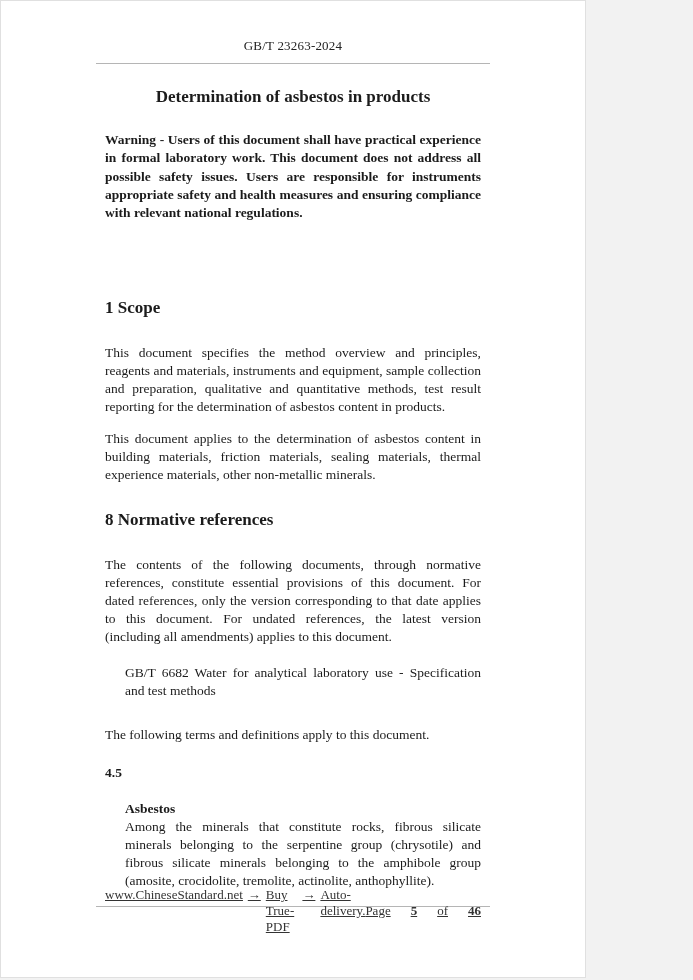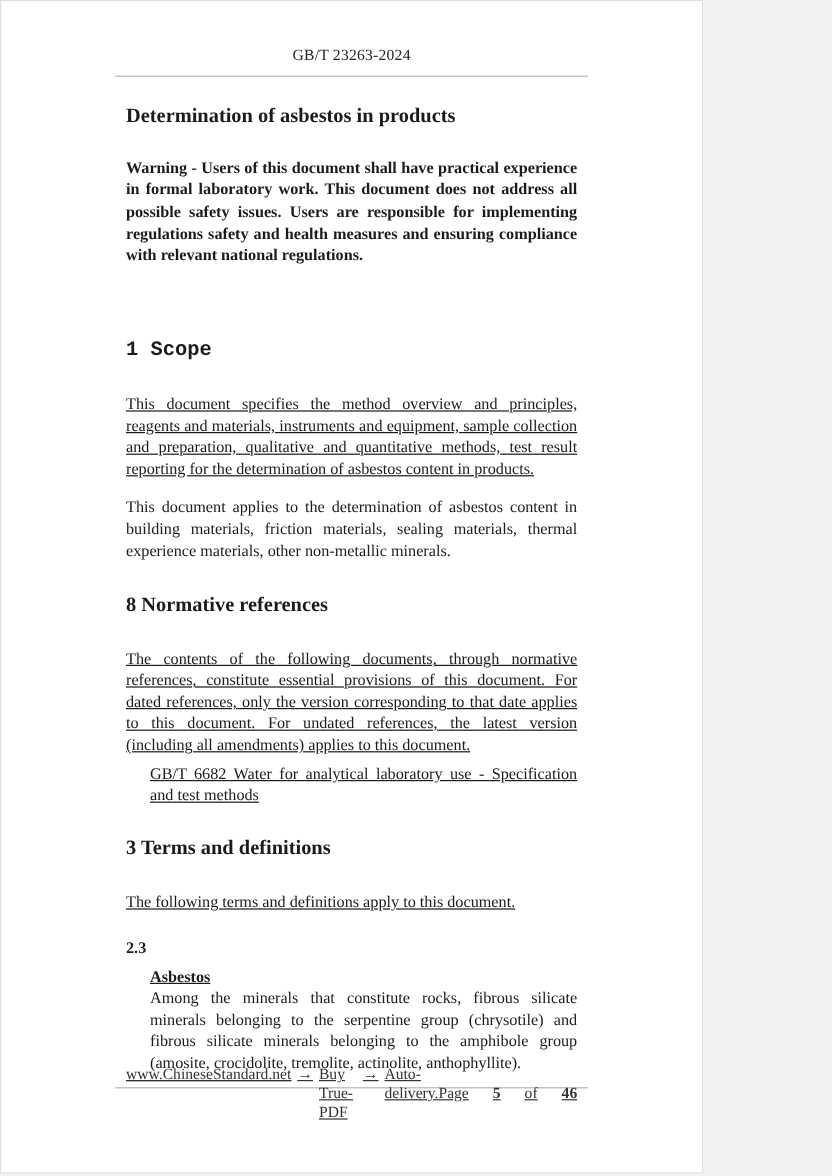--- a/index.html
+++ b/index.html
@@ -29,45 +29,46 @@
   .header-rule {
     margin: 9px 95px 0 95px;
     border-top: 1px solid #b5b5b5;
     height: 0;
   }
   .content {
     padding: 0 104px;
   }
   .doc-title {
     margin-top: 23px;
+    text-align: center;
     font-size: 17px;
     font-weight: bold;
   }
   .warning {
     margin-top: 24px;
     font-size: 13.5px;
     font-weight: bold;
     line-height: 1.36;
     text-align: justify;
   }
   .section-heading {
     font-size: 17px;
     font-weight: bold;
   }
-  .h-scope { margin-top: 60px; font-family: Liberation Mono, monospace; }
+  .h-scope { margin-top: 75px; }
   .h-normative { margin-top: 27px; }
   .h-terms { margin-top: 25px; }
   .para {
     font-size: 13.5px;
     line-height: 1.33;
     text-align: justify;
   }
-  .mt-26 { margin-top: 26px; text-decoration: underline; }
+  .mt-26 { margin-top: 26px; }
   .mt-14 { margin-top: 14px; }
-  .mt-18 { margin-top: 6px; text-decoration: underline; }
+  .mt-18 { margin-top: 18px; }
   .mt-20 { margin-top: 20px; }
   .mt-12 { }
   .indent { margin-left: 20px; }
   .bold { font-weight: bold; }
   .footer-rule {
     position: absolute;
     left: 95px;
     right: 95px;
     bottom: 70px;
     border-top: 1px solid #b5b5b5;
@@ -106,34 +107,33 @@
 
 <div class="page">
 
   <div class="doc-header">GB/T 23263-2024</div>
   <div class="header-rule"></div>
 
   <div class="content">
 
     <div class="doc-title">Determination of asbestos in products</div>
 
-    <div class="warning">Warning - Users of this document shall have practical experience in formal laboratory work. This document does not address all possible safety issues. Users are responsible for implementing regulations safety and health measures and ensuring compliance with relevant national regulations.</div>
+    <div class="warning">Warning - Users of this document shall have practical experience in formal laboratory work. This document does not address all possible safety issues. Users are responsible for instruments appropriate safety and health measures and ensuring compliance with relevant national regulations.</div>
 
     <div class="section-heading h-scope">1 Scope</div>
     <div class="para mt-26">This document specifies the method overview and principles, reagents and materials, instruments and equipment, sample collection and preparation, qualitative and quantitative methods, test result reporting for the determination of asbestos content in products.</div>
     <div class="para mt-14">This document applies to the determination of asbestos content in building materials, friction materials, sealing materials, thermal experience materials, other non-metallic minerals.</div>
 
     <div class="section-heading h-normative">8 Normative references</div>
     <div class="para mt-26">The contents of the following documents, through normative references, constitute essential provisions of this document. For dated references, only the version corresponding to that date applies to this document. For undated references, the latest version (including all amendments) applies to this document.</div>
     <div class="para mt-18 indent">GB/T 6682 Water for analytical laboratory use - Specification and test methods</div>
 
-    <div class="section-heading h-terms">3 Terms and definitions</div>
     <div class="para mt-26">The following terms and definitions apply to this document.</div>
 
-    <div class="para mt-20 bold">2.3</div>
+    <div class="para mt-20 bold">4.5</div>
     <div class="para mt-18 indent bold">Asbestos</div>
     <div class="para mt-12 indent">Among the minerals that constitute rocks, fibrous silicate minerals belonging to the serpentine group (chrysotile) and fibrous silicate minerals belonging to the amphibole group (amosite, crocidolite, tremolite, actinolite, anthophyllite).</div>
 
 
   </div>
 
   <div class="footer-rule"></div>
 
   <div class="doc-footer">
     <div class="footer-left">

